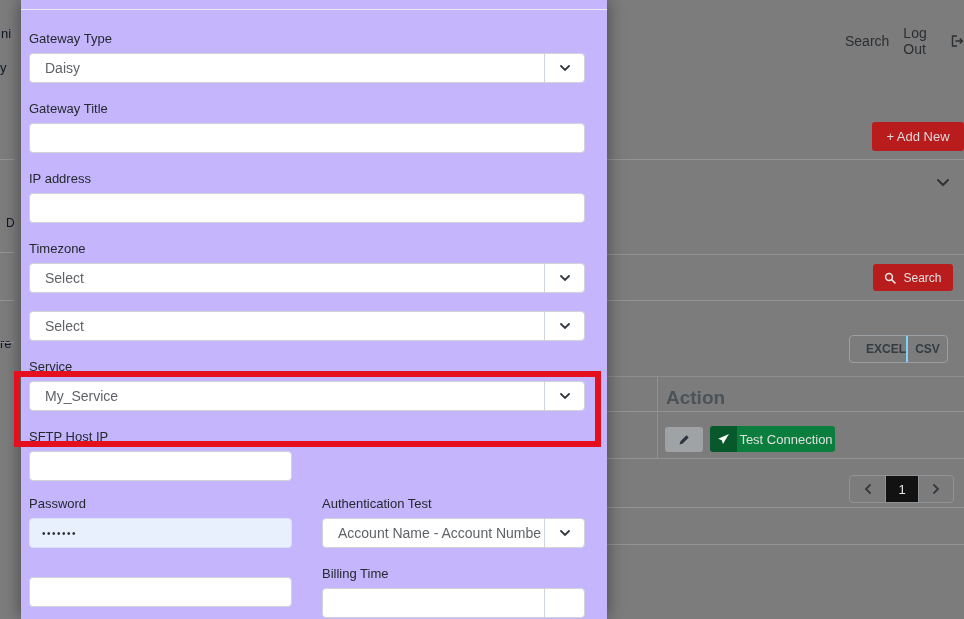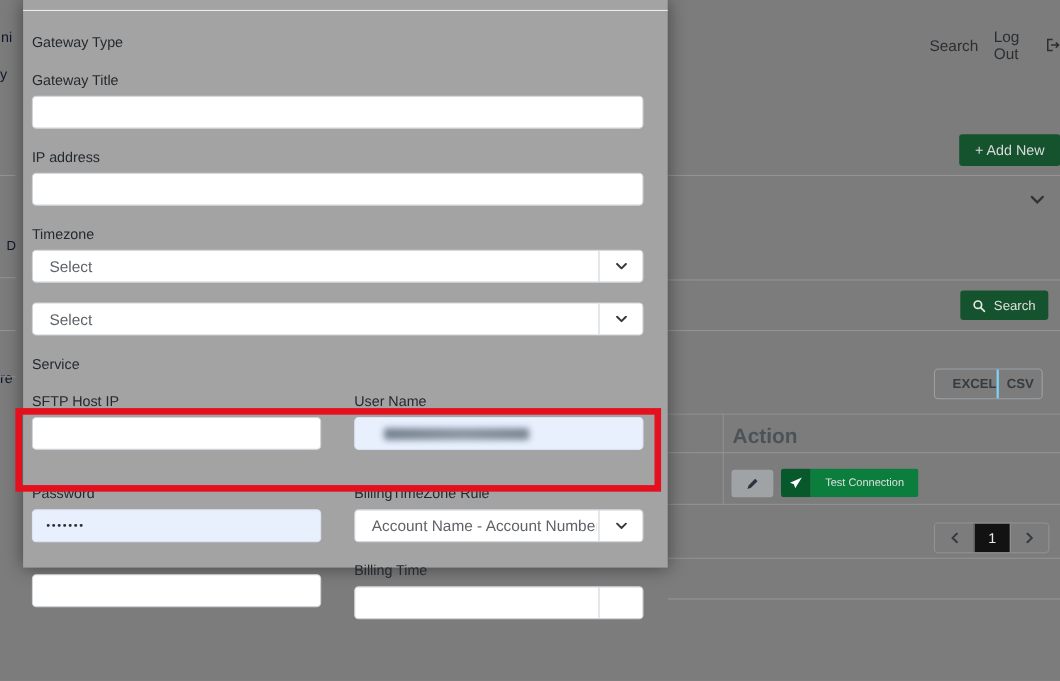--- a/index.html
+++ b/index.html
@@ -11,59 +11,59 @@
   .bg { position:absolute; inset:0; z-index:1; }
   .hline { position:absolute; height:1px; background:#939393; }
   .vline { position:absolute; width:1px; background:#919191; }
   .frag { position:absolute; color:#0f172a; font-size:13px; }
 
   .topbar-links { position:absolute; top:25px; left:845px; display:flex; align-items:center; gap:14px;
                   color:#2b2f33; font-size:14px; }
   .topbar-links .lnk { cursor:default; }
   .logout-wrap { display:flex; align-items:center; gap:5px; }
 
-  .btn-dark { position:absolute; background:#14532d; color:#d9dadb; font-size:13px;
+  .btn-dark { position:absolute; background:#b91c1c; color:#d9dadb; font-size:13px;
               border-radius:3px; display:flex; align-items:center; justify-content:center; gap:7px; }
   .addnew { left:872px; top:122px; width:92px; height:29px; }
   .searchbtn { left:873px; top:264px; width:80px; height:27px; font-size:12px; color:#e0e0e0; }
 
   .chev-bg { position:absolute; left:936px; top:173px; }
 
   .export-group { position:absolute; left:849px; top:335px; width:99px; height:28px;
                   border:1px solid #9aa0a4; border-radius:4px; display:flex;padding-left:16px; }
   .export-group .exp { flex:1; display:flex; align-items:center; justify-content:center;
                        font-size:12px; font-weight:700; color:#343c42; }
   .export-group .exp + .exp { border-left:2px solid #7dd3fc; }
 
   .action-head { position:absolute; left:666px; top:387px; font-size:19px; font-weight:600; color:#4c5358; }
 
   .editbtn { position:absolute; left:665px; top:427px; width:38px; height:25px; background:#a0a3a6;
              border-radius:3px; display:flex; align-items:center; justify-content:center; }
   .testbtn { position:absolute; left:710px; top:426px; width:125px; height:26px; display:flex;
              border-radius:3px; overflow:hidden; }
   .testbtn .ticon { width:27px; background:#07582b; display:flex; align-items:center; justify-content:center; }
-  .testbtn .tlabel { flex:1; background:#0b7d3c; color:#dce2dd; font-size:10px;
+  .testbtn .tlabel { flex:1; background:#0b7d3c; color:#dce2dd; font-size:13px;
                      display:flex; align-items:center; justify-content:center; }
 
   .pagination { position:absolute; left:849px; top:475px; height:28px; display:flex;
                 border:1px solid #8f9296; border-radius:4px; overflow:hidden; }
   .pagination .pcell { width:35px; display:flex; align-items:center; justify-content:center; }
   .pagination .pcell + .pcell { border-left:1px solid #8f9296; }
   .pagination .active { background:#121212; color:#e8e8e8; font-size:13px; width:33px; }
 
   
-  .modal { position:absolute; left:21px; top:0; width:586px; height:516px; background:#a3a3a3;
+  .modal { position:absolute; left:21px; top:0; width:586px; height:619px; background:#c4b5fd;
            z-index:5; box-shadow:0 0 16px rgba(0,0,0,.45); }
   .modal-header { height:10px; border-bottom:1px solid #ececec; }
   .modal-body { padding:21px 22px 0 8px; }
 
   .flabel { font-size:13px; color:#24292e; height:16px; line-height:16px; margin-bottom:6px; }
   .fblock { margin-bottom:18px; }
   .frow { display:flex; gap:30px; }
-  .frow.mb15 { margin-bottom:32px; }
+  .frow.mb15 { margin-bottom:15px; }
   .frow.mb18 { margin-bottom:18px;align-items:center; }
   .fcol { width:263px; }
 
   .text-input { width:100%; height:30px; border:1px solid #ced4da; border-radius:4px; background:#fff;
                 font-family:"Liberation Sans",sans-serif; font-size:14px; color:#495057; padding:0 12px; outline:none; }
   .autofill { background:#e8f0fe; border-color:#dbe4f4; }
   .pw { font-size:10px; letter-spacing:1.5px; color:#2a2e33; }
 
   .select { position:relative; width:100%; height:30px; border:1px solid #ced4da; border-radius:4px;
             background:#fff; }
@@ -175,20 +175,28 @@
     <div class="hline" style="left:607px; top:507px; width:357px;"></div>
     <div class="hline" style="left:607px; top:544px; width:357px;"></div>
   </div>
 
   <div class="modal">
     <div class="modal-header"></div>
     <div class="modal-body">
 
       <div class="fblock">
         <div class="flabel">Gateway Type</div>
+        <div class="select">
+          <span class="sval">Daisy</span>
+          <span class="caret">
+            <svg width="10" height="6" viewBox="0 0 10 6">
+                <path d="M1 1l4 4 4-4" fill="none" stroke="#343a40" stroke-width="1.8" stroke-linecap="round"></path>
+              </svg>
+          </span>
+        </div>
       </div>
 
       <div class="fblock">
         <div class="flabel">Gateway Title</div>
         <input class="text-input" value="" style="">
       </div>
 
       <div class="fblock">
         <div class="flabel">IP address</div>
         <input class="text-input" value="" style="">
@@ -212,42 +220,44 @@
           <span class="caret">
             <svg width="10" height="6" viewBox="0 0 10 6">
                 <path d="M1 1l4 4 4-4" fill="none" stroke="#343a40" stroke-width="1.8" stroke-linecap="round"></path>
               </svg>
           </span>
         </div>
       </div>
 
       <div class="fblock">
         <div class="flabel">Service</div>
+        <div class="select">
+          <span class="sval">My_Service</span>
+          <span class="caret">
+            <svg width="10" height="6" viewBox="0 0 10 6">
+                <path d="M1 1l4 4 4-4" fill="none" stroke="#343a40" stroke-width="1.8" stroke-linecap="round"></path>
+              </svg>
+          </span>
+        </div>
       </div>
 
       <div class="frow mb15">
         <div class="fcol">
           <div class="flabel">SFTP Host IP</div>
           <input class="text-input" value="" style="">
         </div>
-        <div class="fcol">
-          <div class="flabel">User Name</div>
-          <div class="text-input autofill" style="overflow:hidden;">
-            <div class="blur-blob"></div>
-          </div>
-        </div>
       </div>
 
       <div class="frow mb18">
         <div class="fcol">
           <div class="flabel">Password</div>
           <input class="text-input autofill pw" value="•••••••" style="">
         </div>
         <div class="fcol">
-          <div class="flabel">BillingTimeZone Rule</div>
+          <div class="flabel">Authentication Test</div>
           <div class="select">
             <span class="sval">Account Name - Account Number</span>
             <span class="caret">
               <svg width="10" height="6" viewBox="0 0 10 6">
                   <path d="M1 1l4 4 4-4" fill="none" stroke="#343a40" stroke-width="1.8" stroke-linecap="round"></path>
                 </svg>
             </span>
           </div>
         </div>
       </div>

